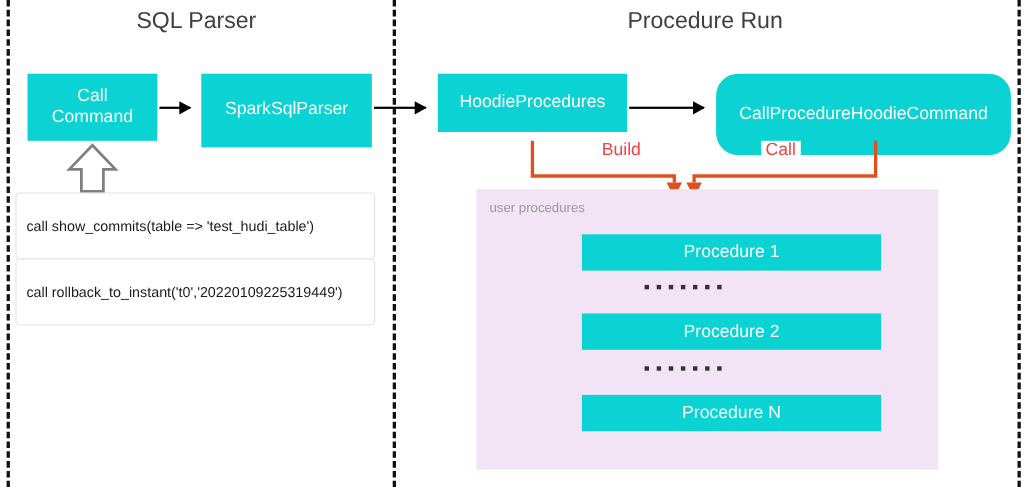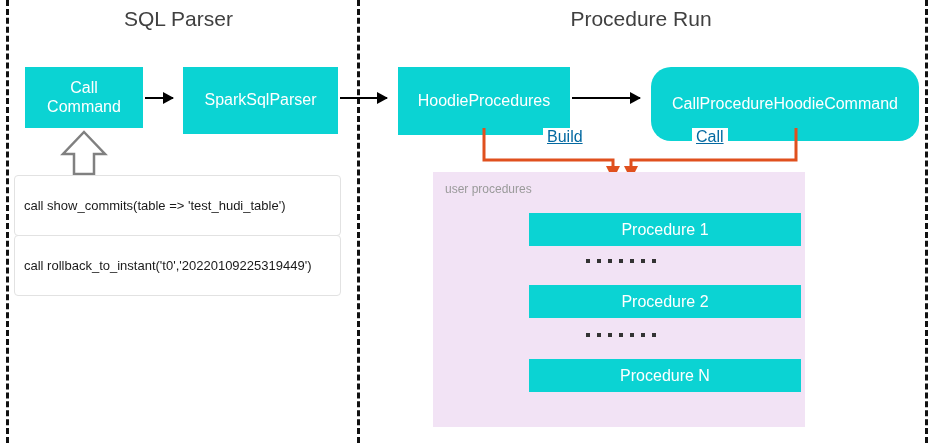--- a/index.html
+++ b/index.html
@@ -49,21 +49,21 @@
     display: flex;
     align-items: center;
     justify-content: center;
     text-align: center;
     font-size: 16px;
     line-height: 1.15;
     box-sizing: border-box;
   }
   #box-call-command  { left: 25px;  top: 67px; width: 118px; height: 61px; }
   #box-spark-parser  { left: 183px; top: 67px; width: 155px; height: 67px; }
-  #box-hoodie-proc   { left: 398px; top: 67px; width: 172px; height: 68px; }
+  #box-hoodie-proc   { left: 398px; top: 67px; width: 172px; height: 53px; }
   #box-call-cmd-hood { left: 651px; top: 67px; width: 268px; height: 74px; border-radius: 20px; }
 
   .box-label { pointer-events: none; }
 
   
   .arrow-h {
     position: absolute;
     height: 2px;
     background: #000000;
   }
@@ -120,35 +120,34 @@
   #orange-connector {
     position: absolute;
     left: 470px;
     top: 126px;
     width: 340px;
     height: 56px;
   }
   .conn-label {
     position: absolute;
     font-size: 16px;
-    color: #0369a1;
+    color: #ef4444;
     background: #ffffff;
     padding: 0 4px;
     white-space: nowrap;
-    text-decoration: underline;
   }
   #label-build { left: 543px; top: 128px; }
   #label-call  { left: 692px; top: 128px; }
 
   
   #procedures-panel {
     position: absolute;
     left: 433px;
     top: 172px;
-    width: 372px;
+    width: 420px;
     height: 255px;
     background: #F2E3F5;
     box-sizing: border-box;
   }
   #procedures-caption {
     position: absolute;
     left: 12px;
     top: 10px;
     font-size: 12px;
     color: #9a9a9a;

